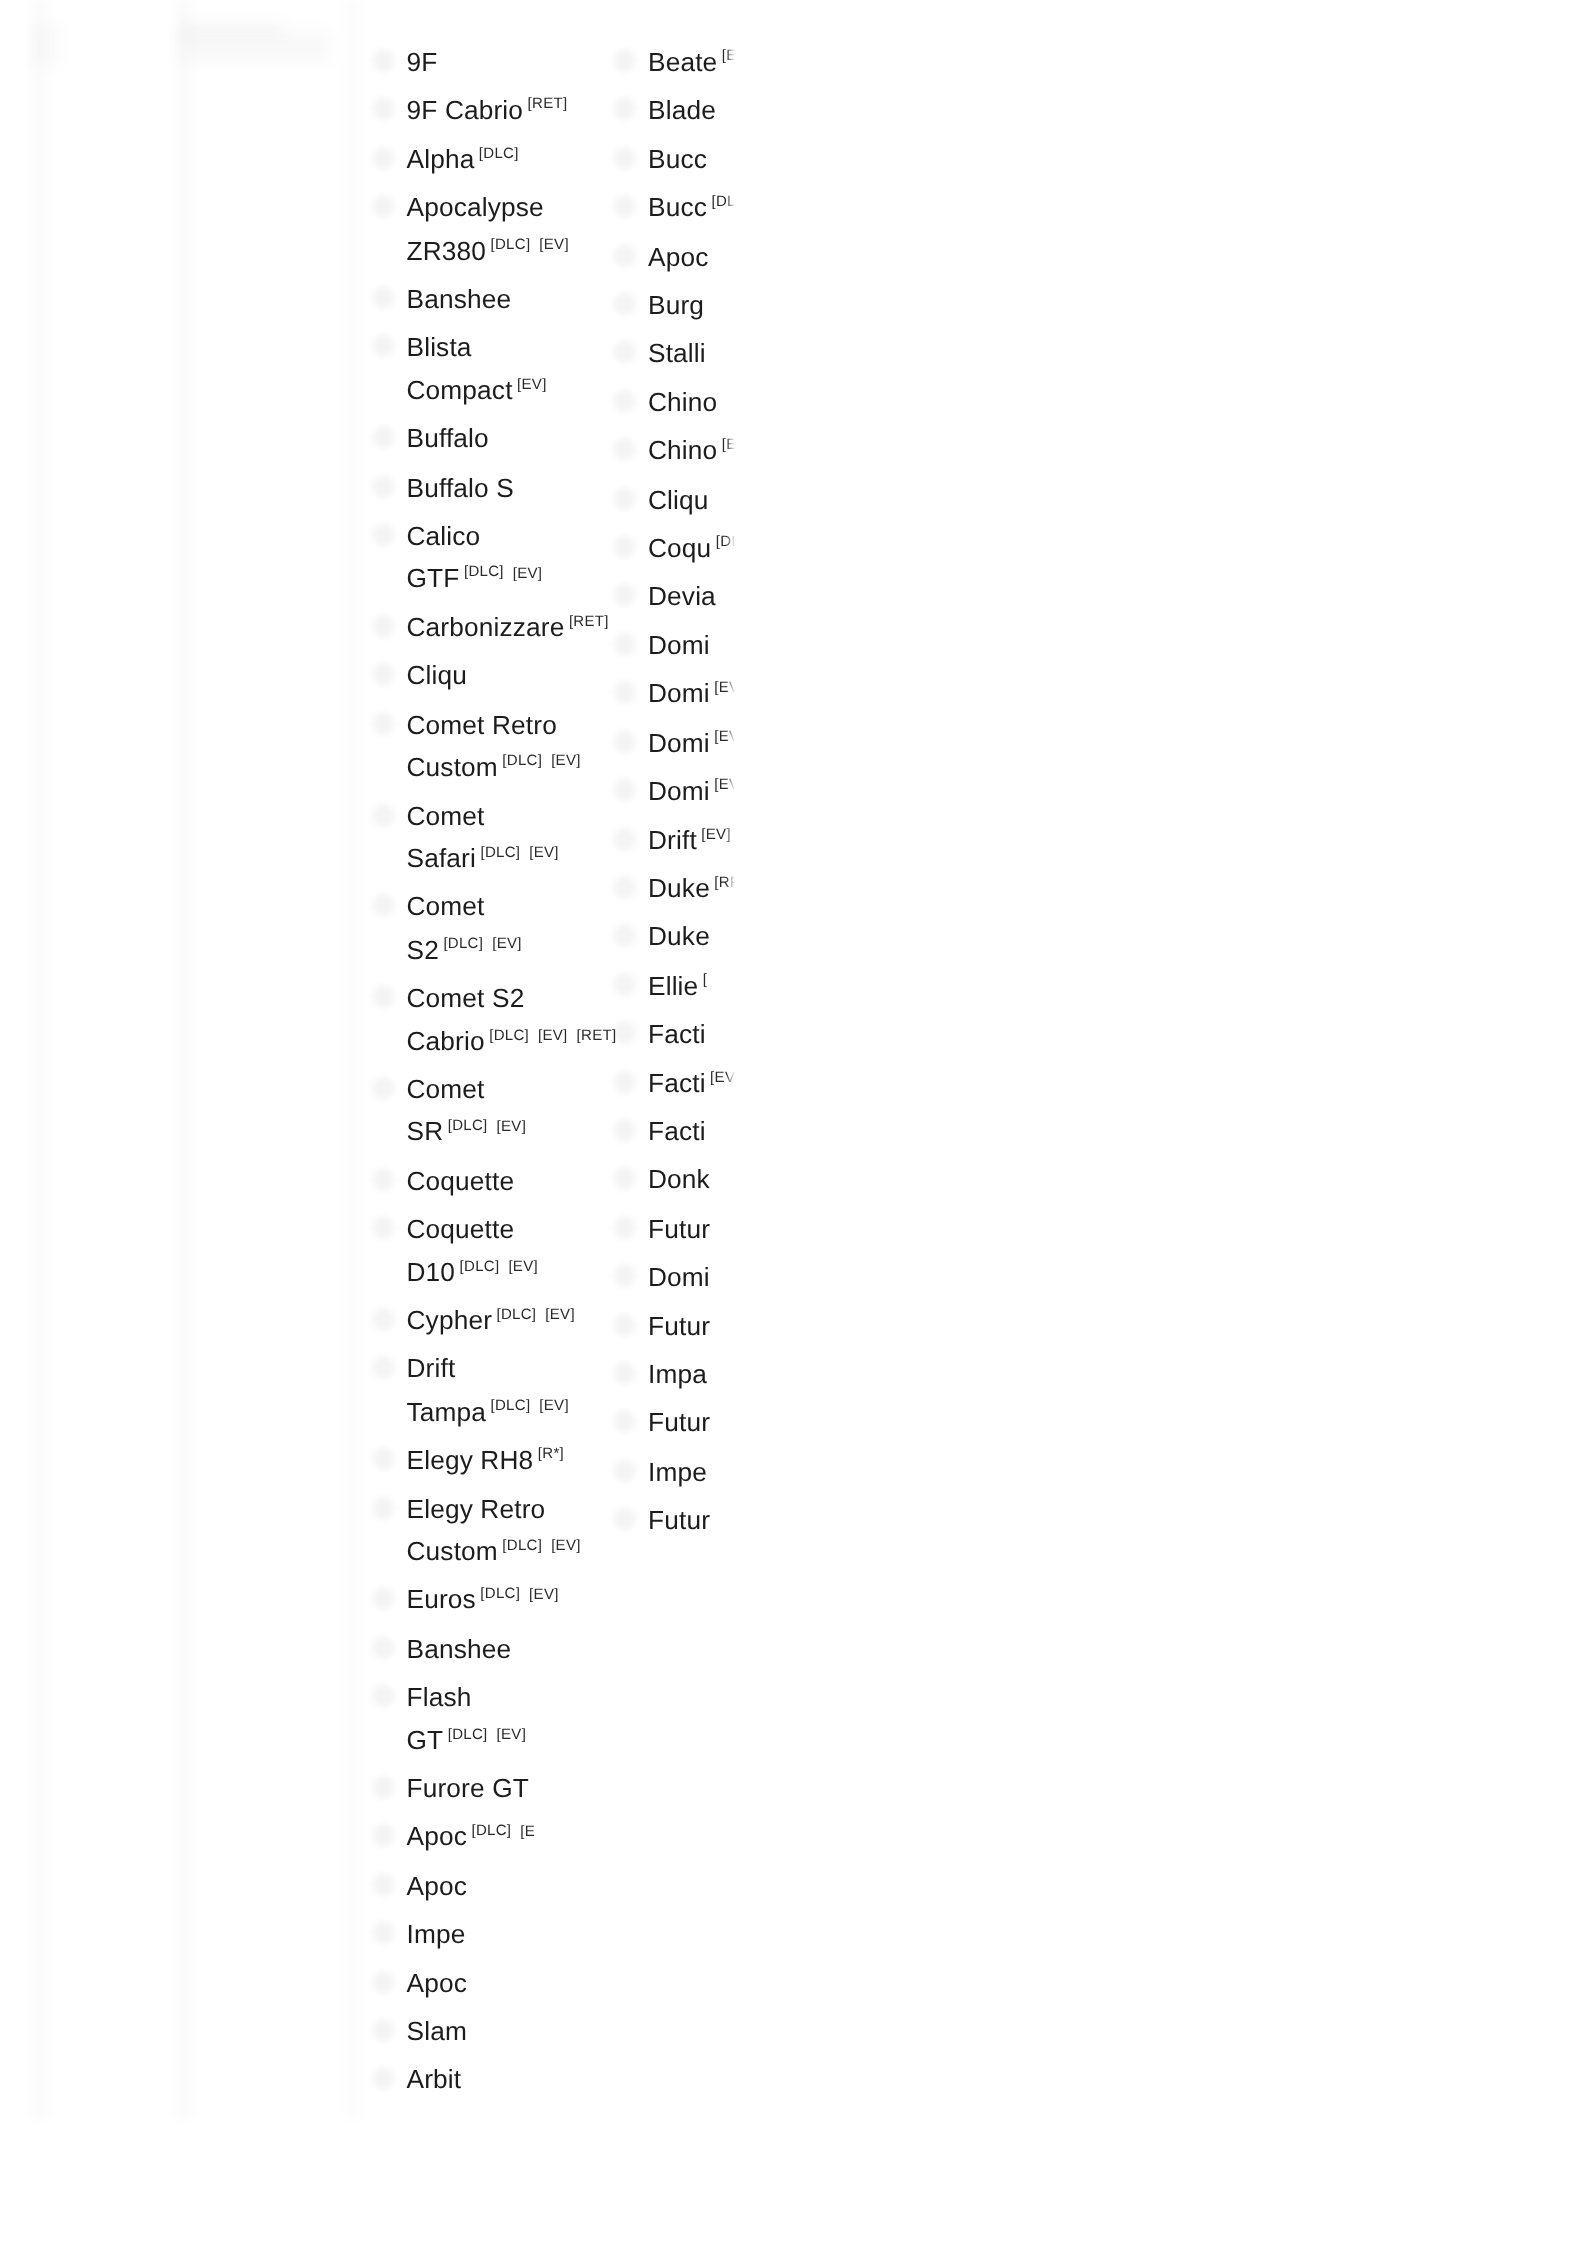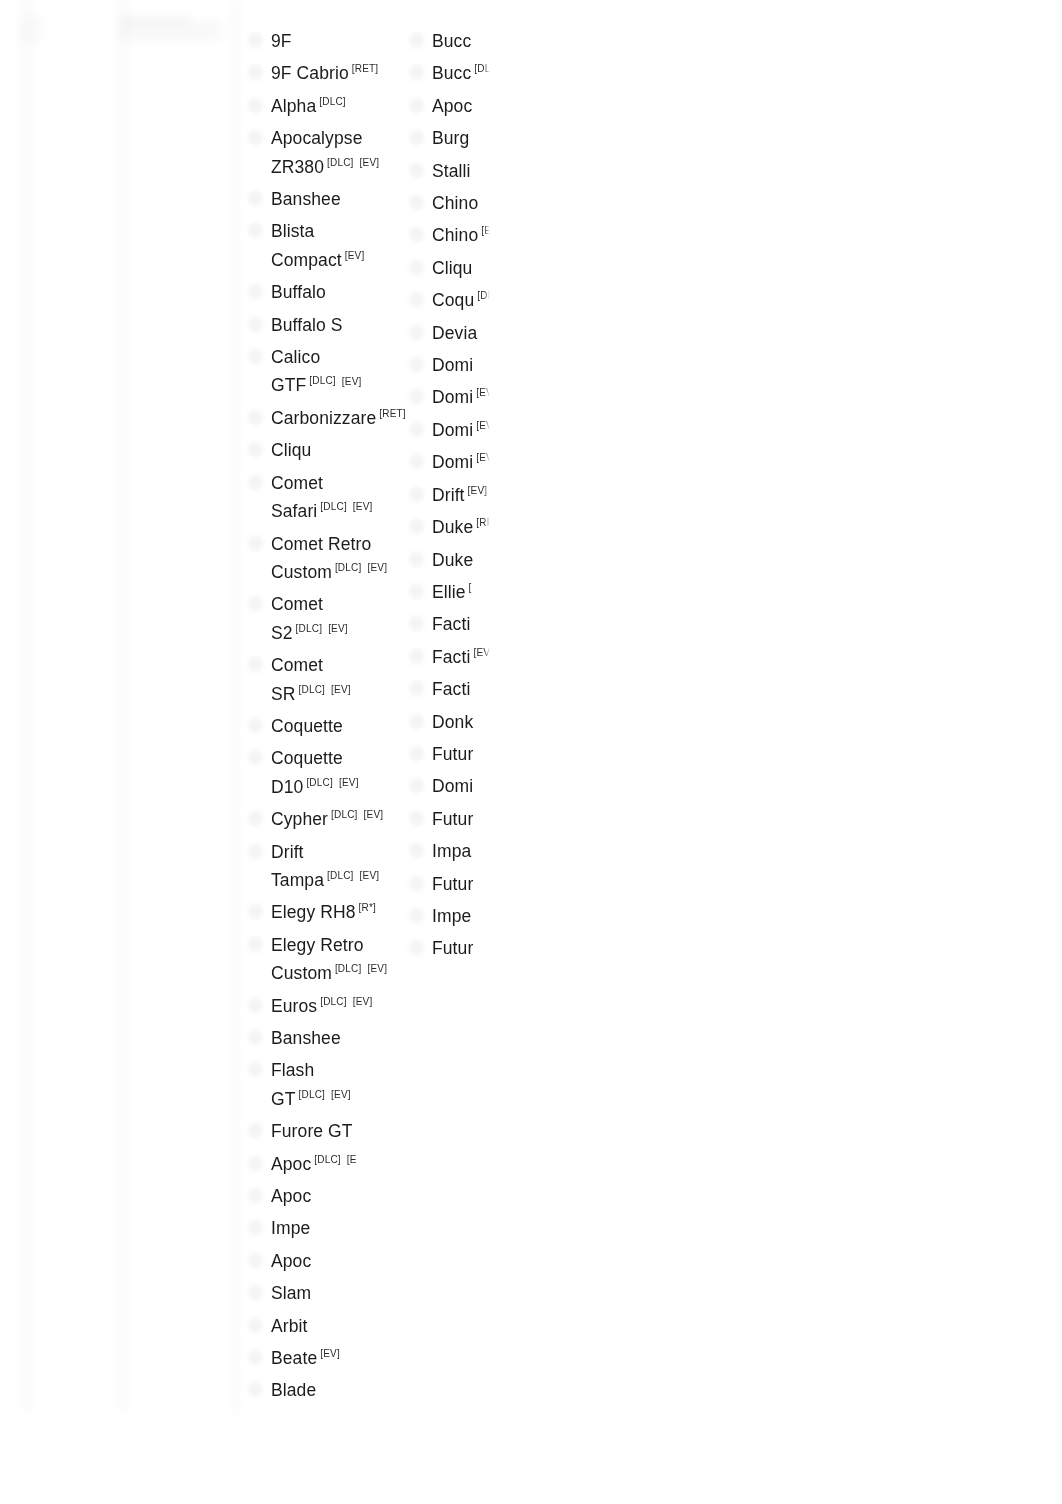--- a/index.html
+++ b/index.html
@@ -172,32 +172,36 @@
     <div class="list-item">
       <span class="cb"></span>
       <span class="label">Carbonizzare<span class="tag"> [RET]</span></span>
     </div>
     <div class="list-item">
       <span class="cb"></span>
       <span class="label">Cliqu</span>
     </div>
     <div class="list-item">
       <span class="cb"></span>
+      <span class="label">Comet Retro Custom<span class="tag"> [DLC]</span><span class="tag"> [EV]</span></span>
+    </div>
+    <div class="list-item">
+      <span class="cb"></span>
       <span class="label">Comet Safari<span class="tag"> [DLC]</span><span class="tag"> [EV]</span></span>
     </div>
     <div class="list-item">
       <span class="cb"></span>
-      <span class="label">Comet Retro Custom<span class="tag"> [DLC]</span><span class="tag"> [EV]</span></span>
-    </div>
-    <div class="list-item">
-      <span class="cb"></span>
       <span class="label">Comet S2<span class="tag"> [DLC]</span><span class="tag"> [EV]</span></span>
     </div>
     <div class="list-item">
       <span class="cb"></span>
+      <span class="label">Comet S2 Cabrio<span class="tag"> [DLC]</span><span class="tag"> [EV]</span><span class="tag"> [RET]</span></span>
+    </div>
+    <div class="list-item">
+      <span class="cb"></span>
       <span class="label">Comet SR<span class="tag"> [DLC]</span><span class="tag"> [EV]</span></span>
     </div>
     <div class="list-item">
       <span class="cb"></span>
       <span class="label">Coquette</span>
     </div>
     <div class="list-item">
       <span class="cb"></span>
       <span class="label">Coquette D10<span class="tag"> [DLC]</span><span class="tag"> [EV]</span></span>
     </div>

